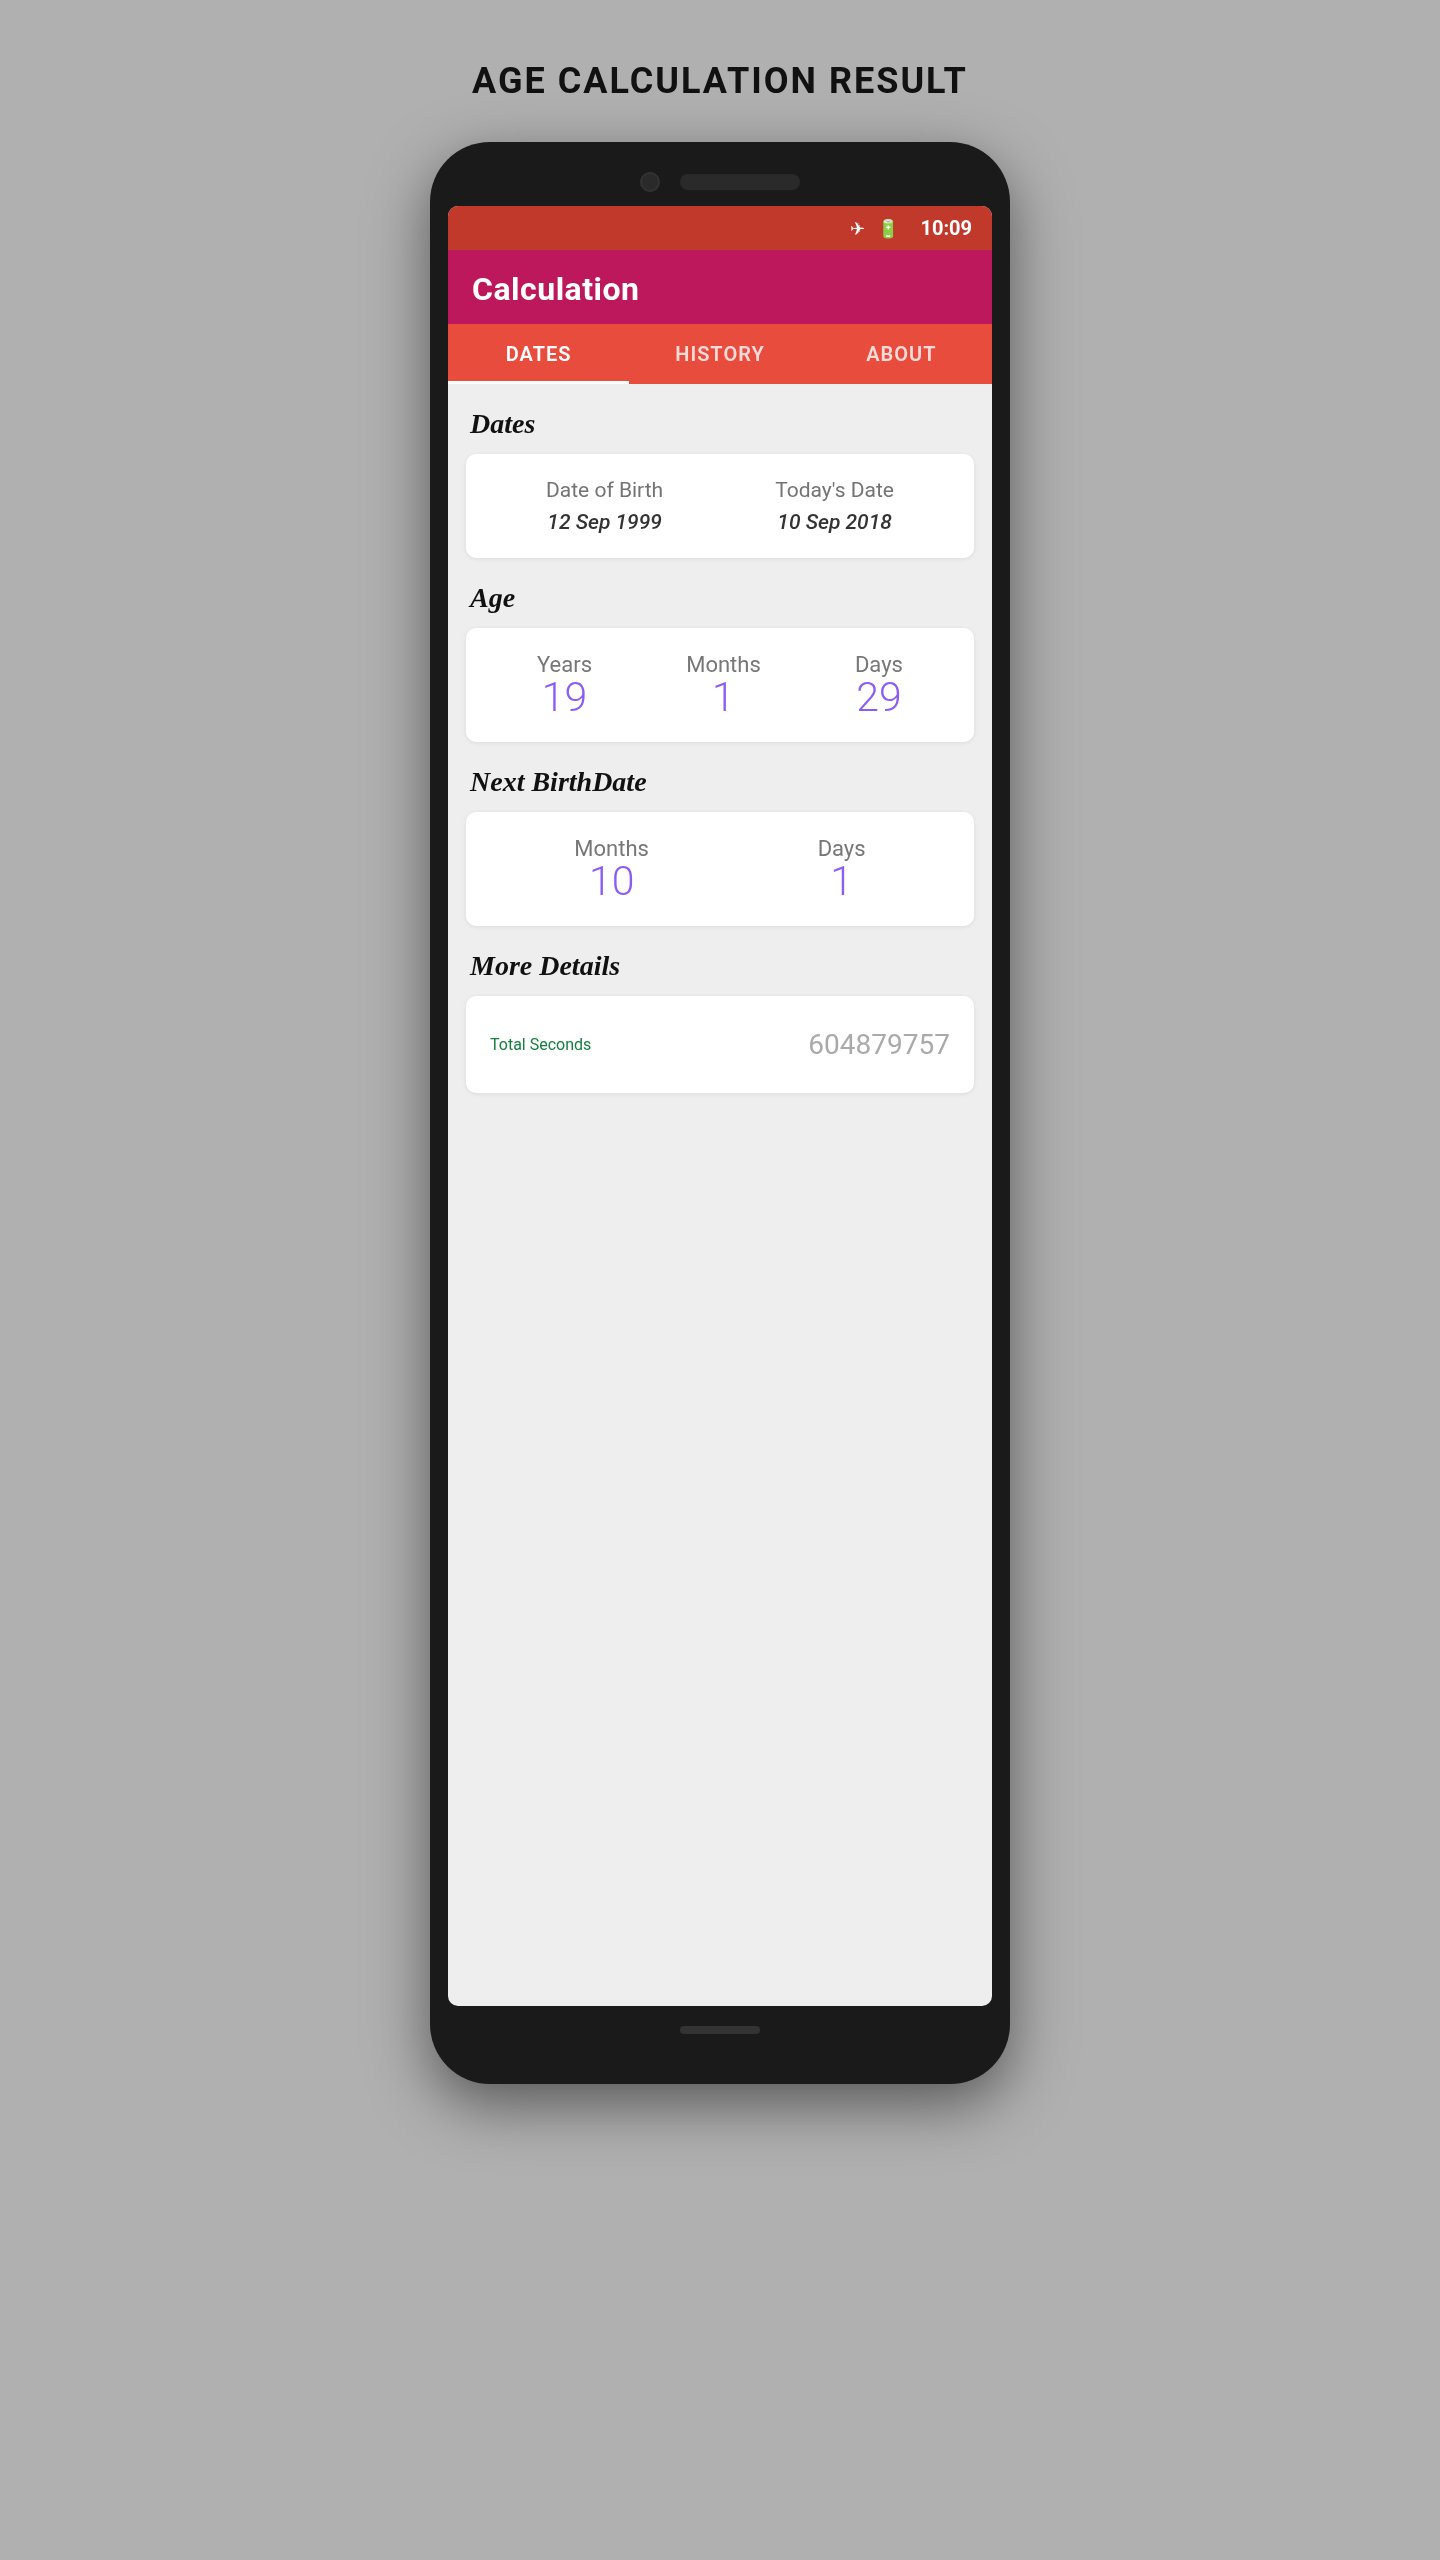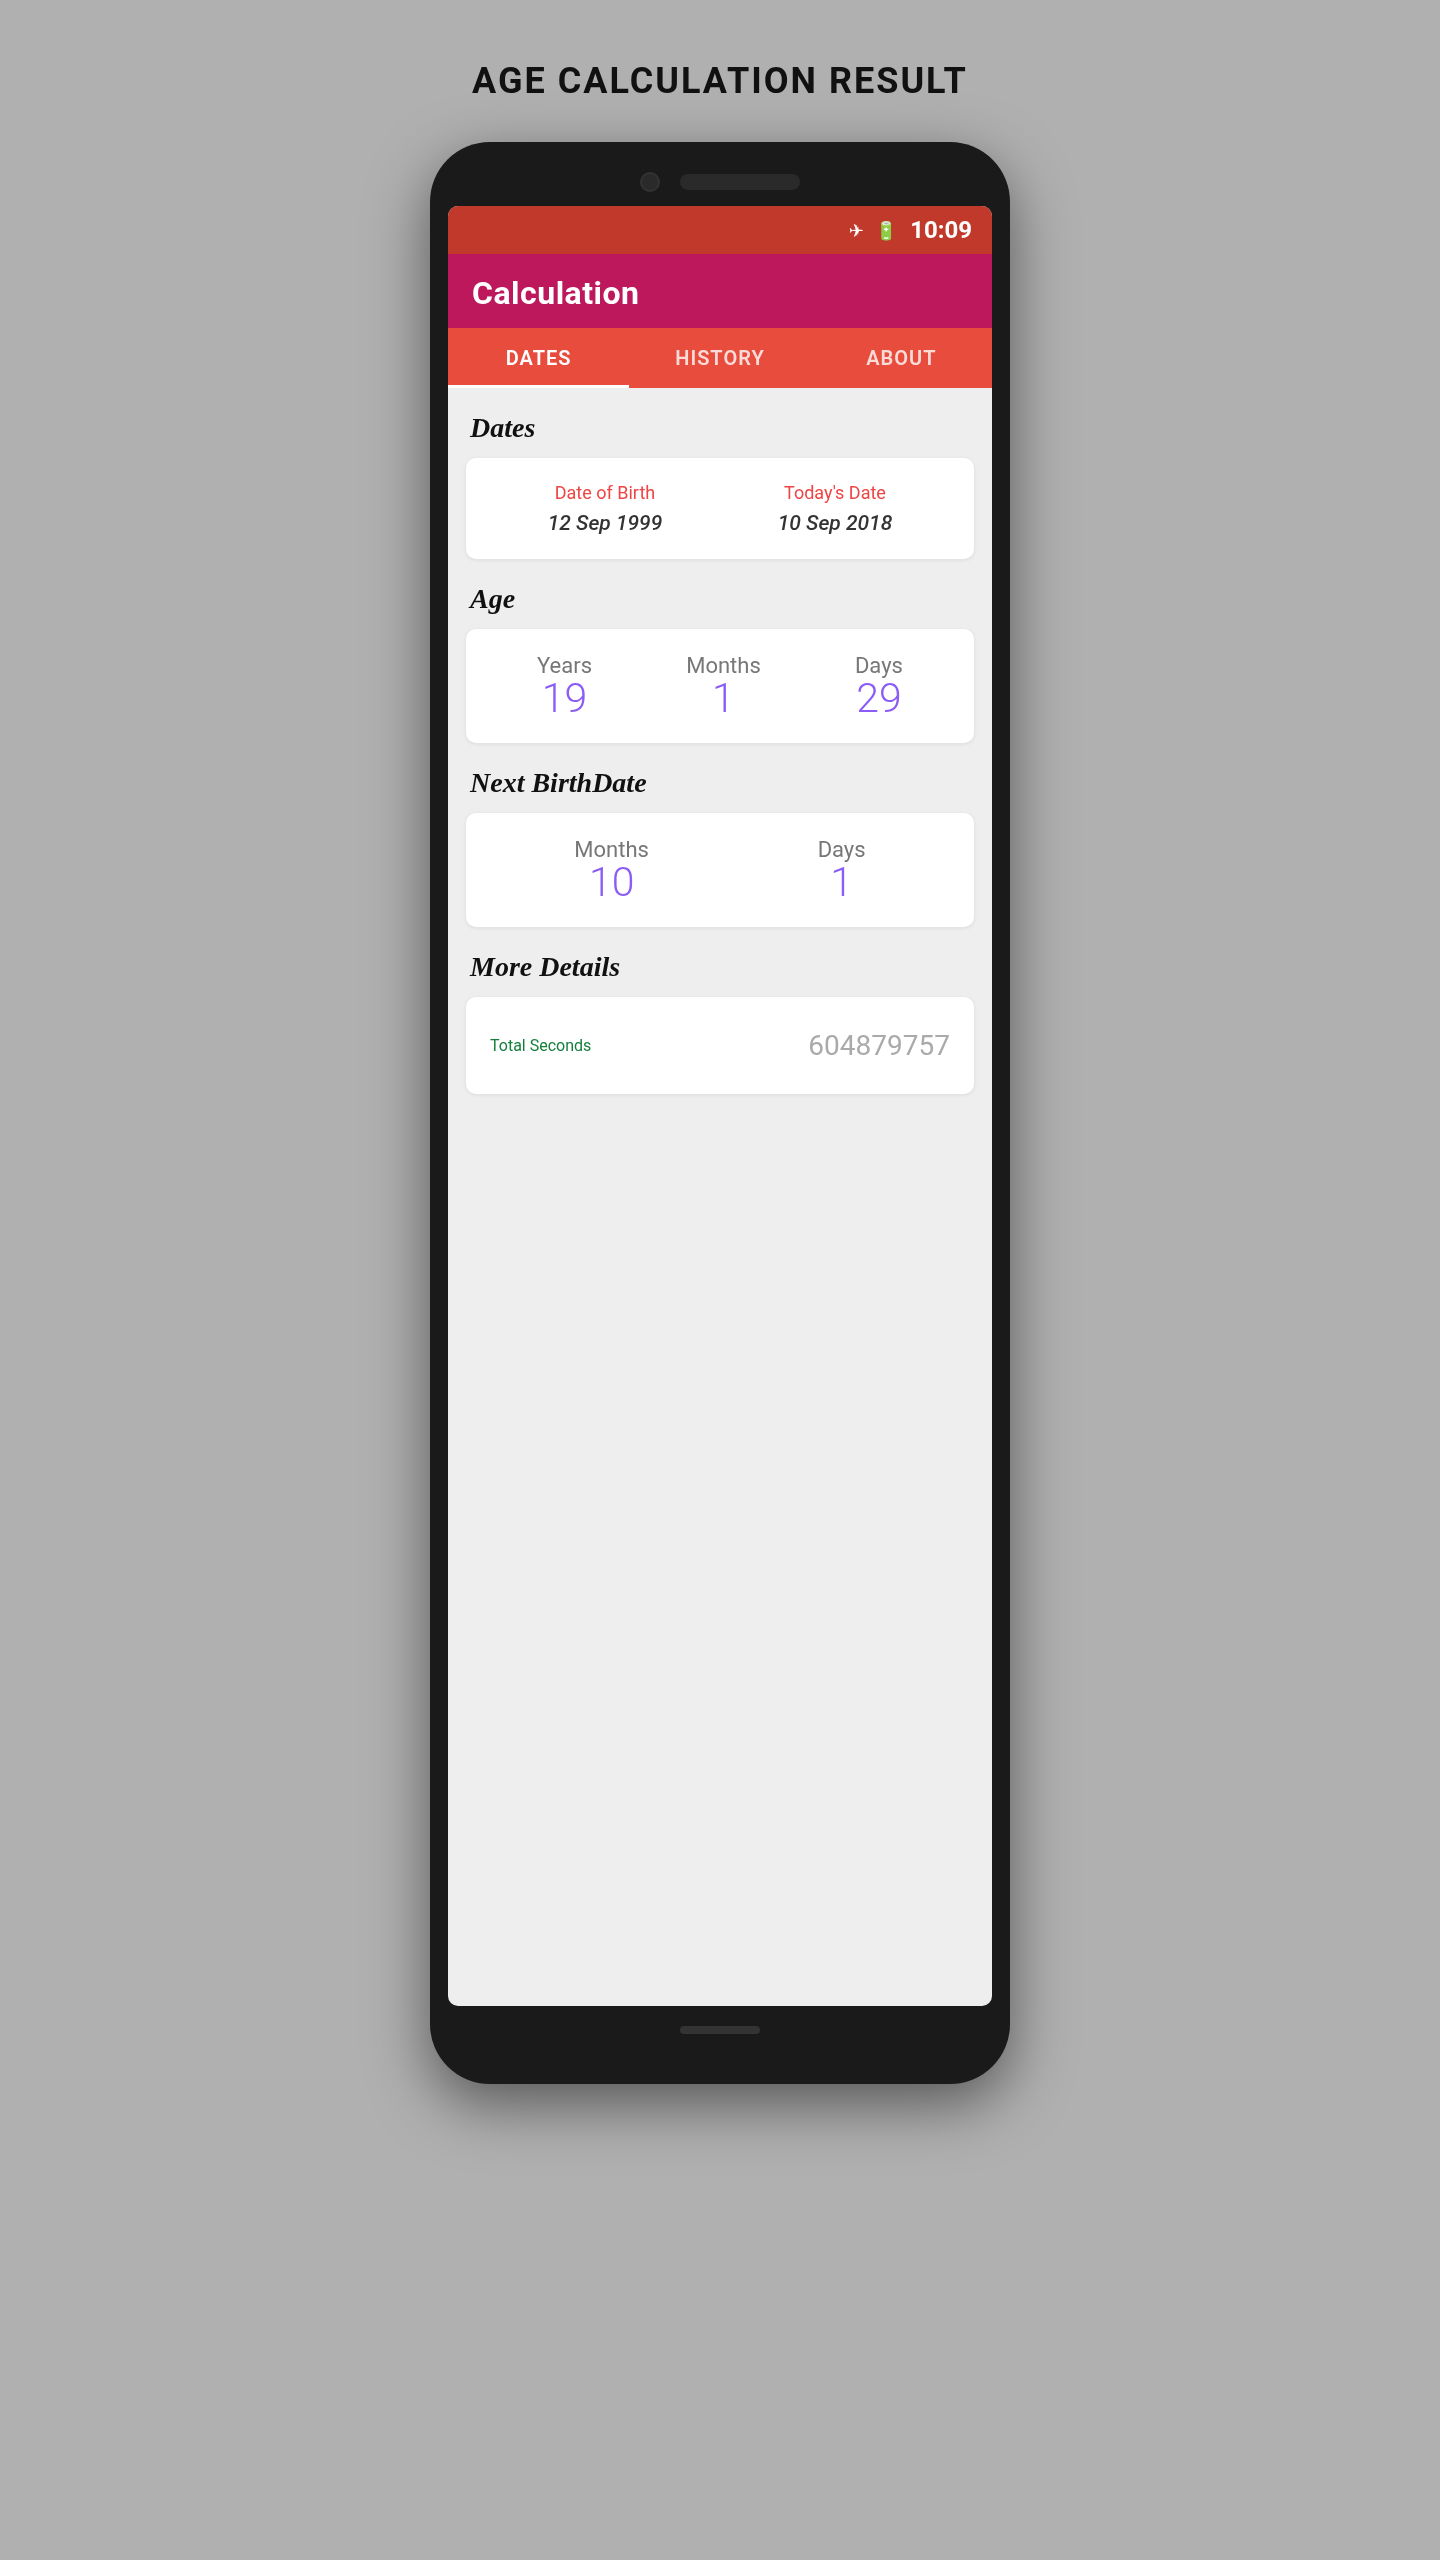--- a/index.html
+++ b/index.html
@@ -73,22 +73,23 @@
       gap: 12px;
     }
 
     .status-icon {
       color: white;
       font-size: 18px;
     }
 
     .status-time {
       color: white;
-      font-size: 24px;
+      font-size: 20px;
       font-weight: bold;
+      margin-left: 9px;
     }
 
     
     .app-bar {
       background: #be185d;
       padding: 20px 24px 16px 24px;
     }
 
     .app-title {
       color: white;
@@ -163,22 +164,22 @@
     }
 
     .date-col {
       display: flex;
       flex-direction: column;
       align-items: center;
       gap: 8px;
     }
 
     .date-label {
-      color: #ef4444;
-      font-size: 18px;
+      color: #737373;
+      font-size: 21px;
     }
 
     .date-value {
       color: #333;
       font-size: 21px;
       font-style: italic;
       font-weight: 500;
     }
 
     

